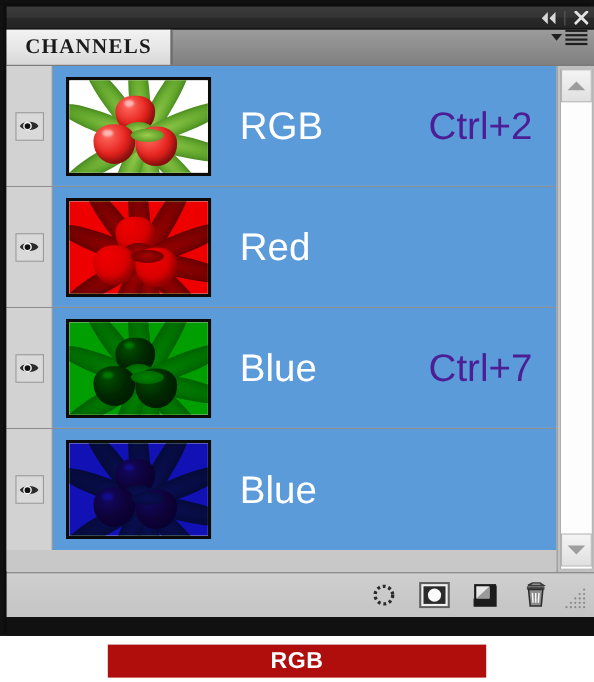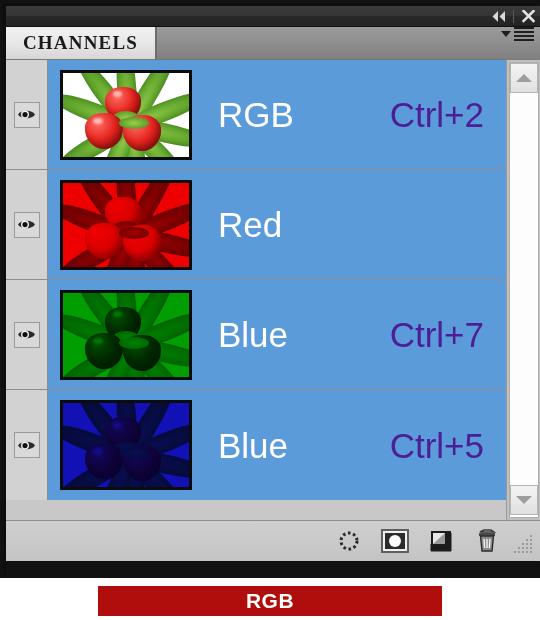--- a/index.html
+++ b/index.html
@@ -367,21 +367,20 @@
               <span class="berry" style="left:42px;top:14px;width:36px;height:34px;"></span>
               <span class="stem" style="left:50px;top:38px;"></span>
               <span class="berry" style="left:22px;top:40px;width:38px;height:36px;"></span>
               <span class="berry" style="left:60px;top:42px;width:38px;height:36px;"></span>
               <span class="stem" style="left:56px;top:44px;width:30px;height:12px;"></span>
               <span class="tint t-blue"></span>
               <span class="tint t-blue2"></span>
             </div>
           </div>
           <span class="rowlabel">Blue</span>
-          <span class="rowshort">Ctrl+5</span>
         </div>
       </div>
 
       <div class="emptyarea"></div>
     </div>
 
     <div class="scrollbar">
       <div class="sb-track"></div>
       <div class="sb-btn sb-up">
         <span class="chev chev-up"></span>

